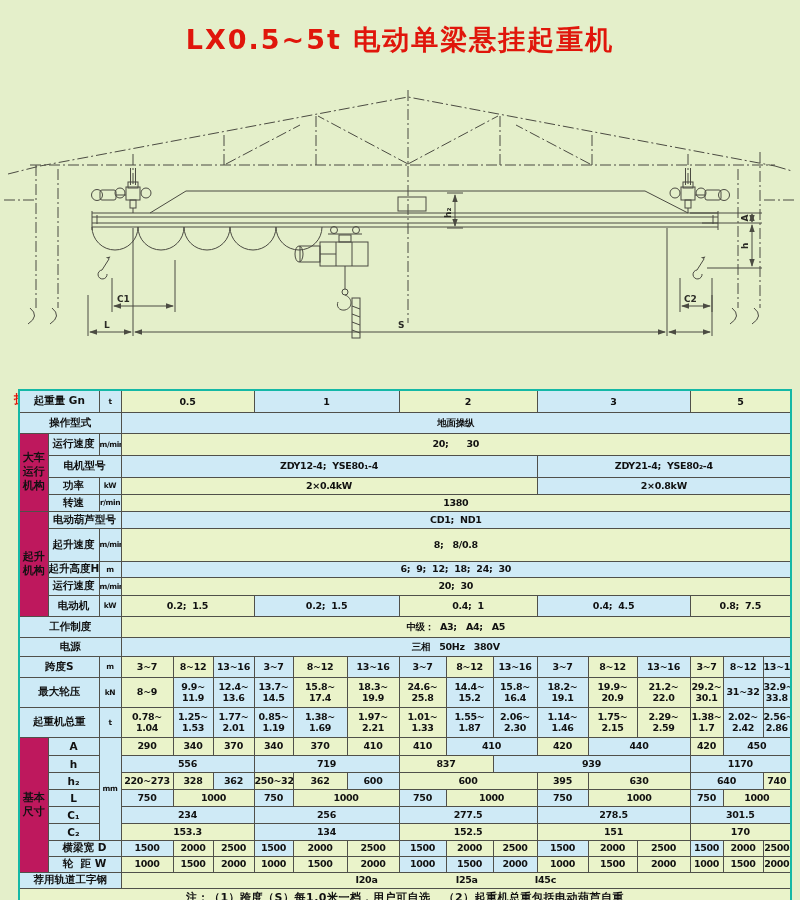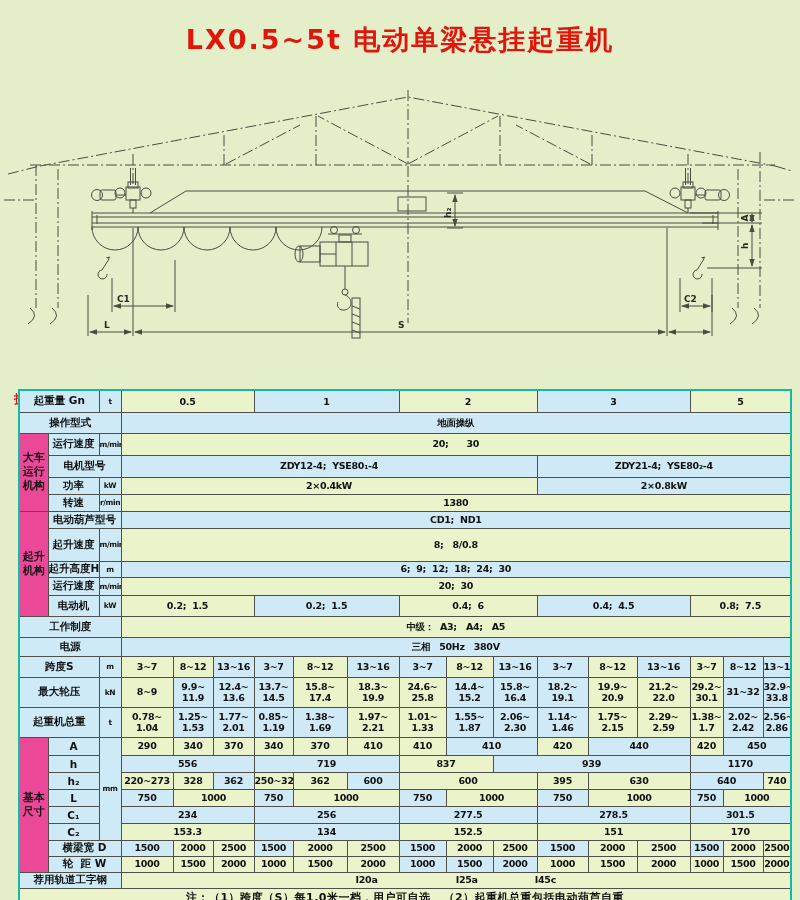--- a/index.html
+++ b/index.html
@@ -22,21 +22,21 @@
     position:absolute;left:18px;top:389px;width:772px;
     border-collapse:collapse;table-layout:fixed;
     border:2px solid #14b8a6;
   }
   table.spec td{
     border:1px solid #50504a;
     text-align:center;vertical-align:middle;
     padding:0;font-weight:bold;overflow:hidden;
   }
   td.lab{background:#cdeaf6;font-size:10.5px;white-space:pre;}
-  td.grp{background:#ec4899;font-size:11px;white-space:pre;line-height:1.25;}
+  td.grp{background:#be185d;font-size:11px;white-space:pre;line-height:1.25;}
   td.unit{background:#cdeaf6;font-size:7.5px;letter-spacing:-0.4px;white-space:nowrap;}
   td.c{font-size:9.5px;letter-spacing:-0.3px;white-space:pre-wrap;line-height:1.18;}
   td.g{background:#eaf3ca;}
   td.b{background:#cfeaf6;}
   td.note{
     background:#eaf3ca;text-align:left;font-size:11px;
     padding-left:22px;white-space:pre;letter-spacing:0.5px;
   }
   svg .ln{stroke:#4b4b42;stroke-width:1;fill:none;}
   svg .dd{stroke-dasharray:11,3,2,3;}
@@ -253,21 +253,21 @@
       <tr style="height: 18px;">
         <td class="lab" colspan="1">运行速度</td>
         <td class="unit">m/min</td>
         <td class="c g" colspan="15">20;  30</td>
       </tr>
       <tr style="height: 21px;">
         <td class="lab" colspan="1">电动机</td>
         <td class="unit">kW</td>
         <td class="c g" colspan="3">0.2;  1.5</td>
         <td class="c b" colspan="3">0.2;  1.5</td>
-        <td class="c g" colspan="3">0.4;  6</td>
+        <td class="c g" colspan="3">0.4;  1</td>
         <td class="c b" colspan="3">0.4;  4.5</td>
         <td class="c g" colspan="3">0.8;  7.5</td>
       </tr>
       <tr style="height: 21px;">
         <td class="lab" colspan="3">工作制度</td>
         <td class="c g" colspan="15">中级：  A3;   A4;   A5</td>
       </tr>
       <tr style="height: 19px;">
         <td class="lab" colspan="3">电源</td>
         <td class="c b" colspan="15">三相   50Hz   380V</td>

